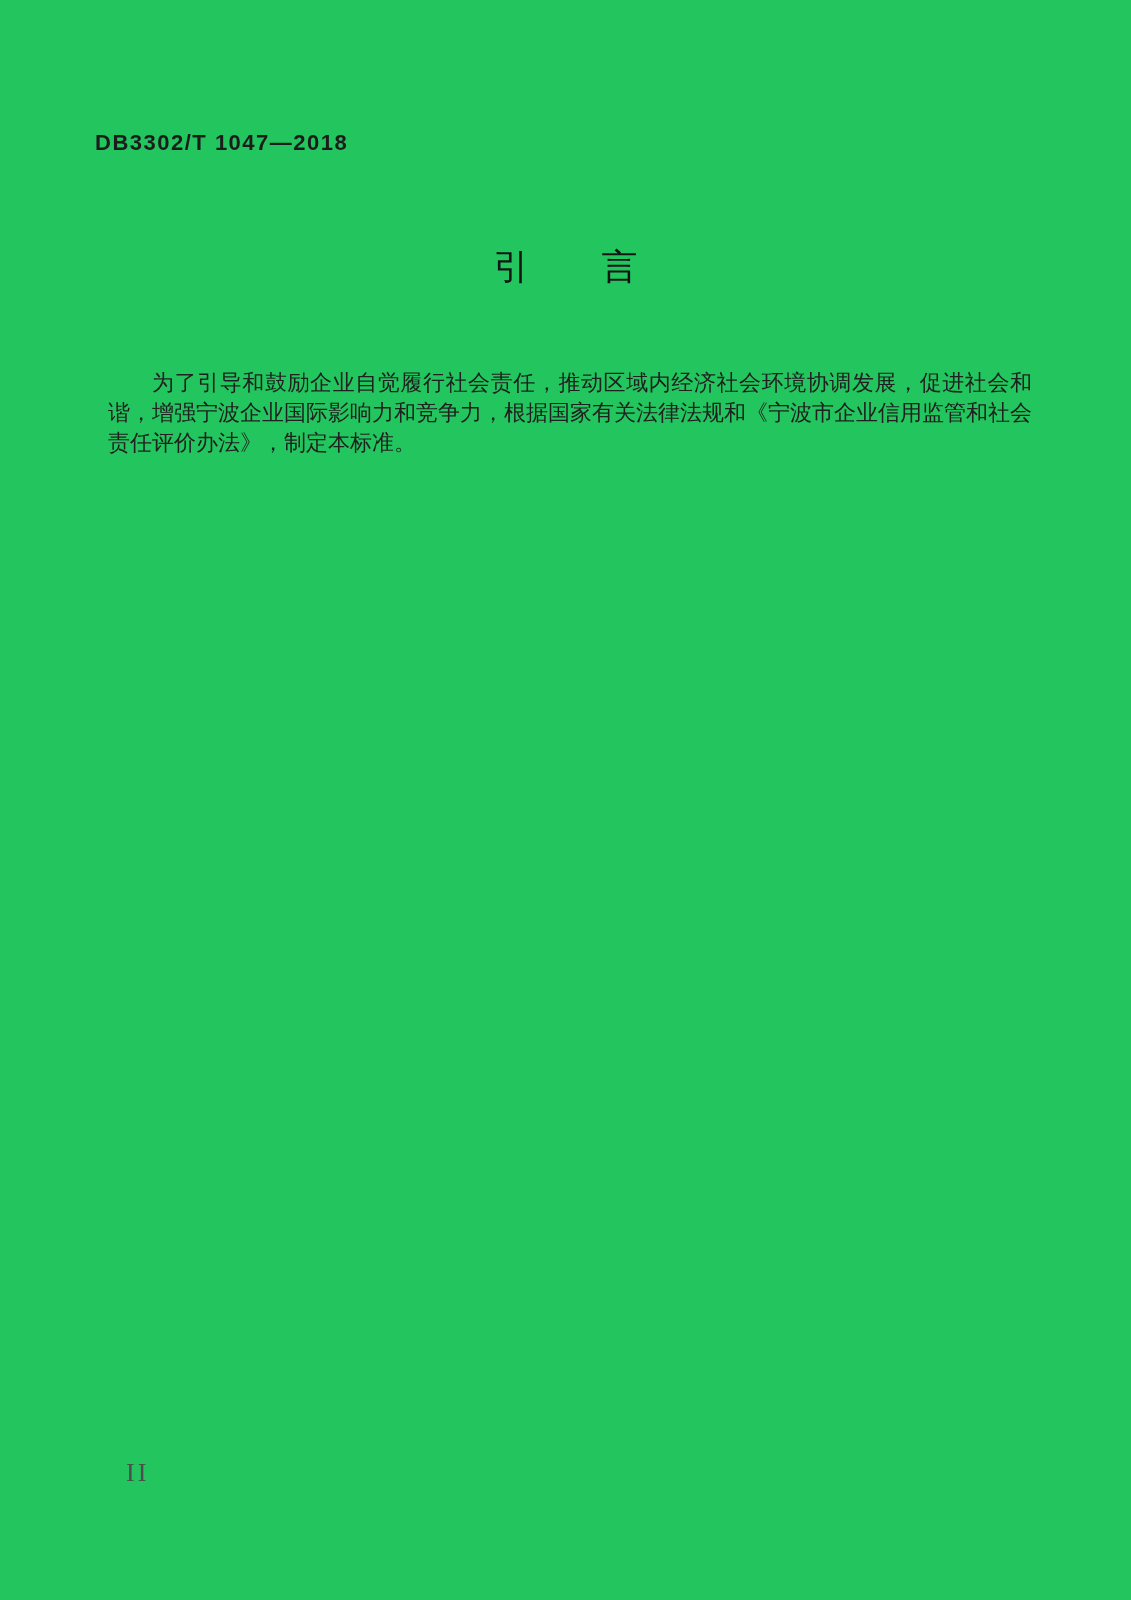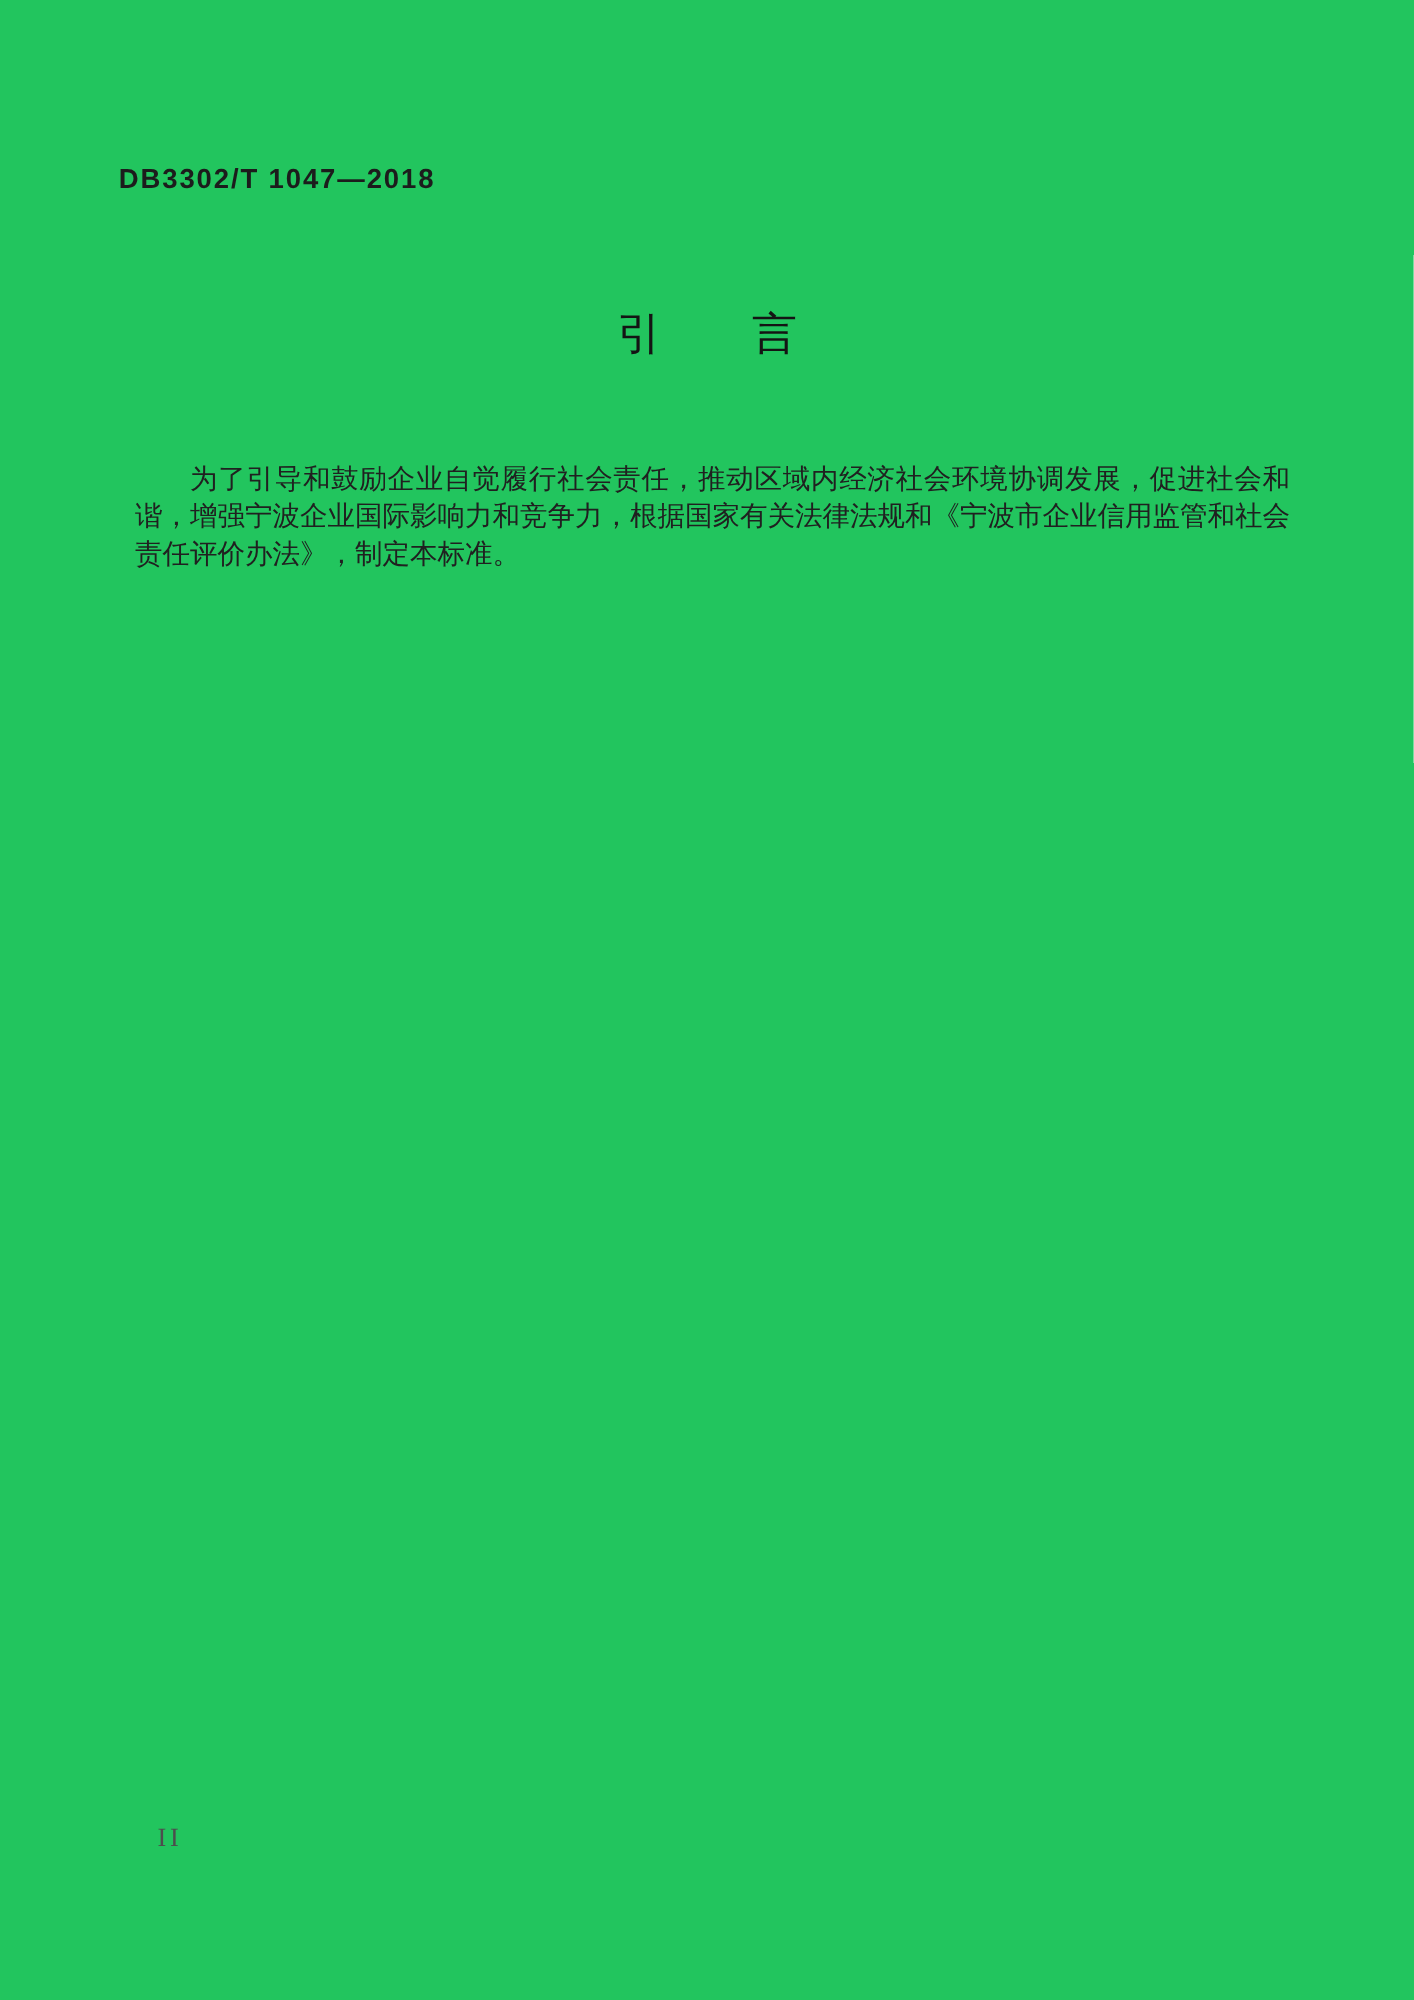--- a/index.html
+++ b/index.html
@@ -50,21 +50,21 @@
   }
   .body-text p {
     margin: 0;
     text-indent: 2em;
   }
   .page-number {
     position: absolute;
     left: 126px;
     top: 1458px;
     font-family: "Liberation Serif", "DejaVu Serif", serif;
-    font-size: 21px;
+    font-size: 26px;
     letter-spacing: 3px;
     color: #4d4d4d;
   }
 </style>
 </head>
 <body>
 
 <div class="page">
 
   <div class="doc-number">DB3302/T 1047—2018</div>

